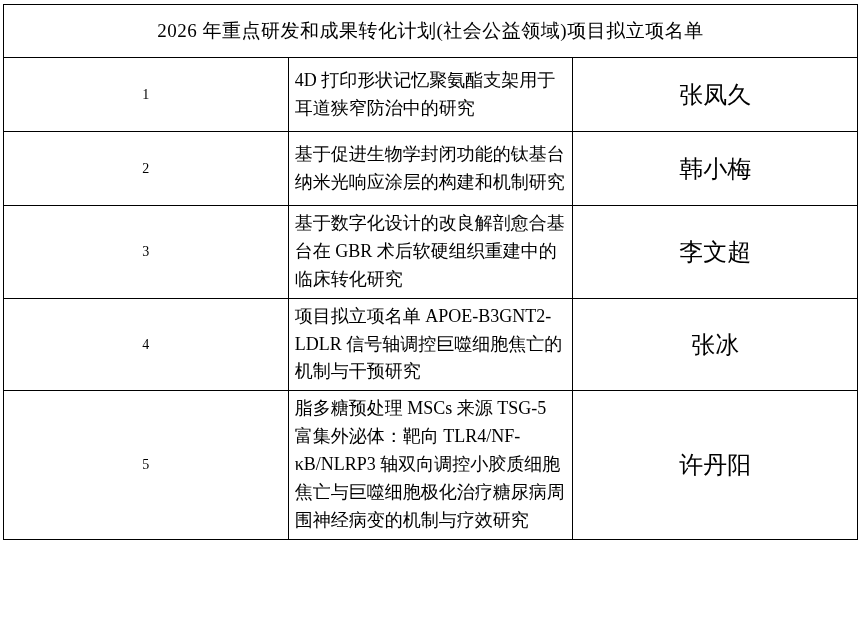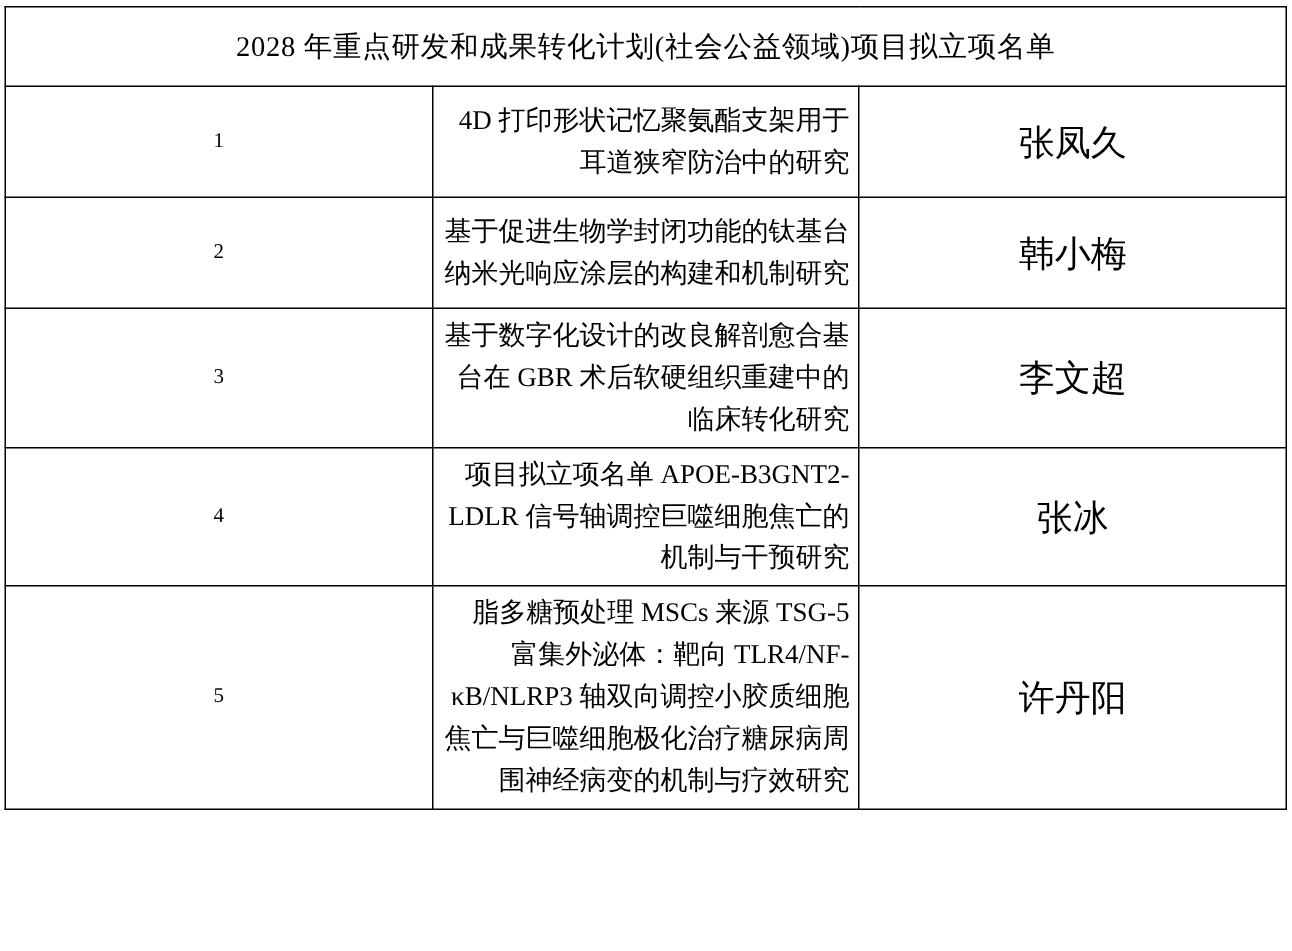--- a/index.html
+++ b/index.html
@@ -55,21 +55,21 @@
     text-align: center;
     font-size: 19px;
   }
   td.col-no {
     width: 70px;
     text-align: center;
     font-size: 14px;
     font-family: "Liberation Serif", serif;
   }
   td.col-name {
-    text-align: right;
+    text-align: left;
     font-size: 18px;
     line-height: 1.55;
     padding-left: 10px;
     padding-right: 10px;
   }
   td.col-leader {
     width: 118px;
     text-align: center;
     font-size: 24px;
     white-space: nowrap;
@@ -77,21 +77,21 @@
   .row-h2 { height: 74px; }
   .row-h5 { height: 118px; }
 </style>
 </head>
 <body>
 
 <div class="page">
   <table class="doc-table">
     <tbody>
       <tr>
-        <td class="title-cell" colspan="3">2028 年重点研发和成果转化计划(社会公益领域)项目拟立项名单</td>
+        <td class="title-cell" colspan="3">2026 年重点研发和成果转化计划(社会公益领域)项目拟立项名单</td>
       </tr>
       <tr class="row-h2">
         <td class="col-no">1</td>
         <td class="col-name">4D 打印形状记忆聚氨酯支架用于耳道狭窄防治中的研究</td>
         <td class="col-leader">张凤久</td>
       </tr>
       <tr class="row-h2">
         <td class="col-no">2</td>
         <td class="col-name">基于促进生物学封闭功能的钛基台纳米光响应涂层的构建和机制研究</td>
         <td class="col-leader">韩小梅</td>

